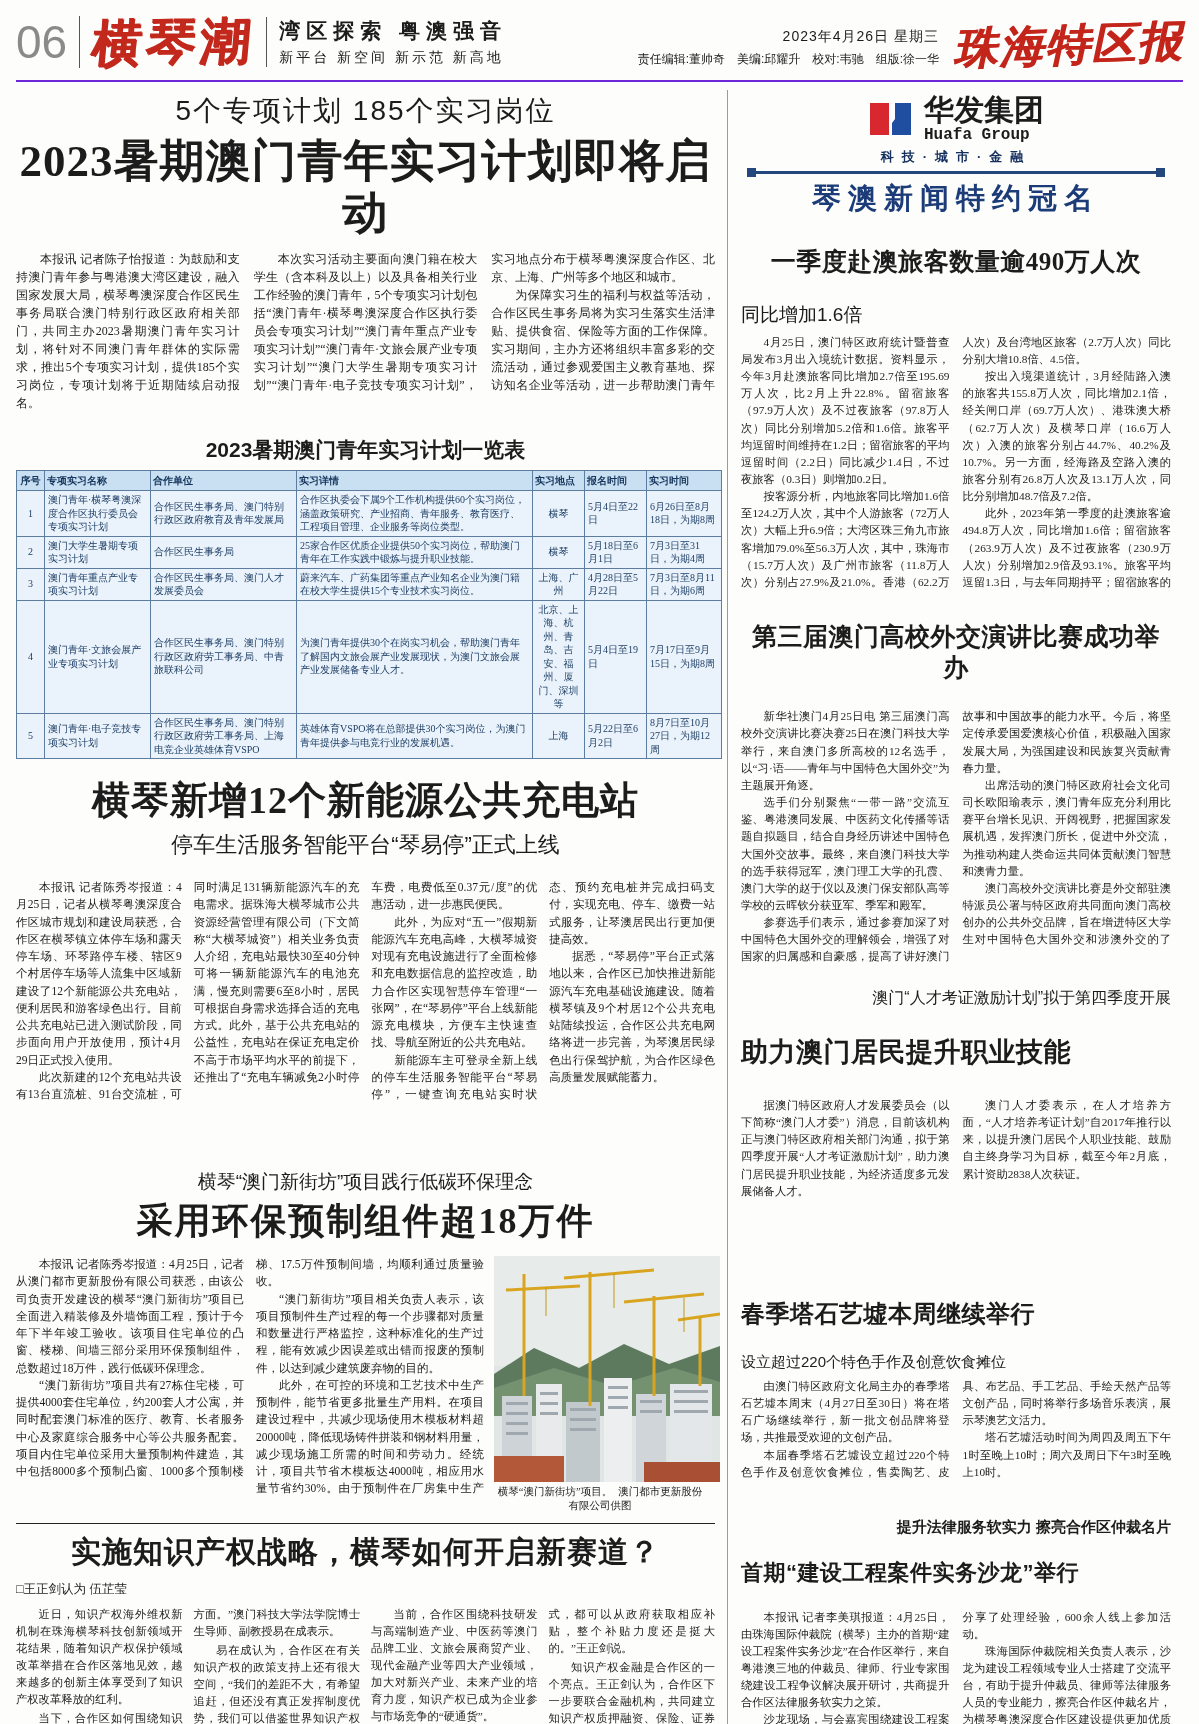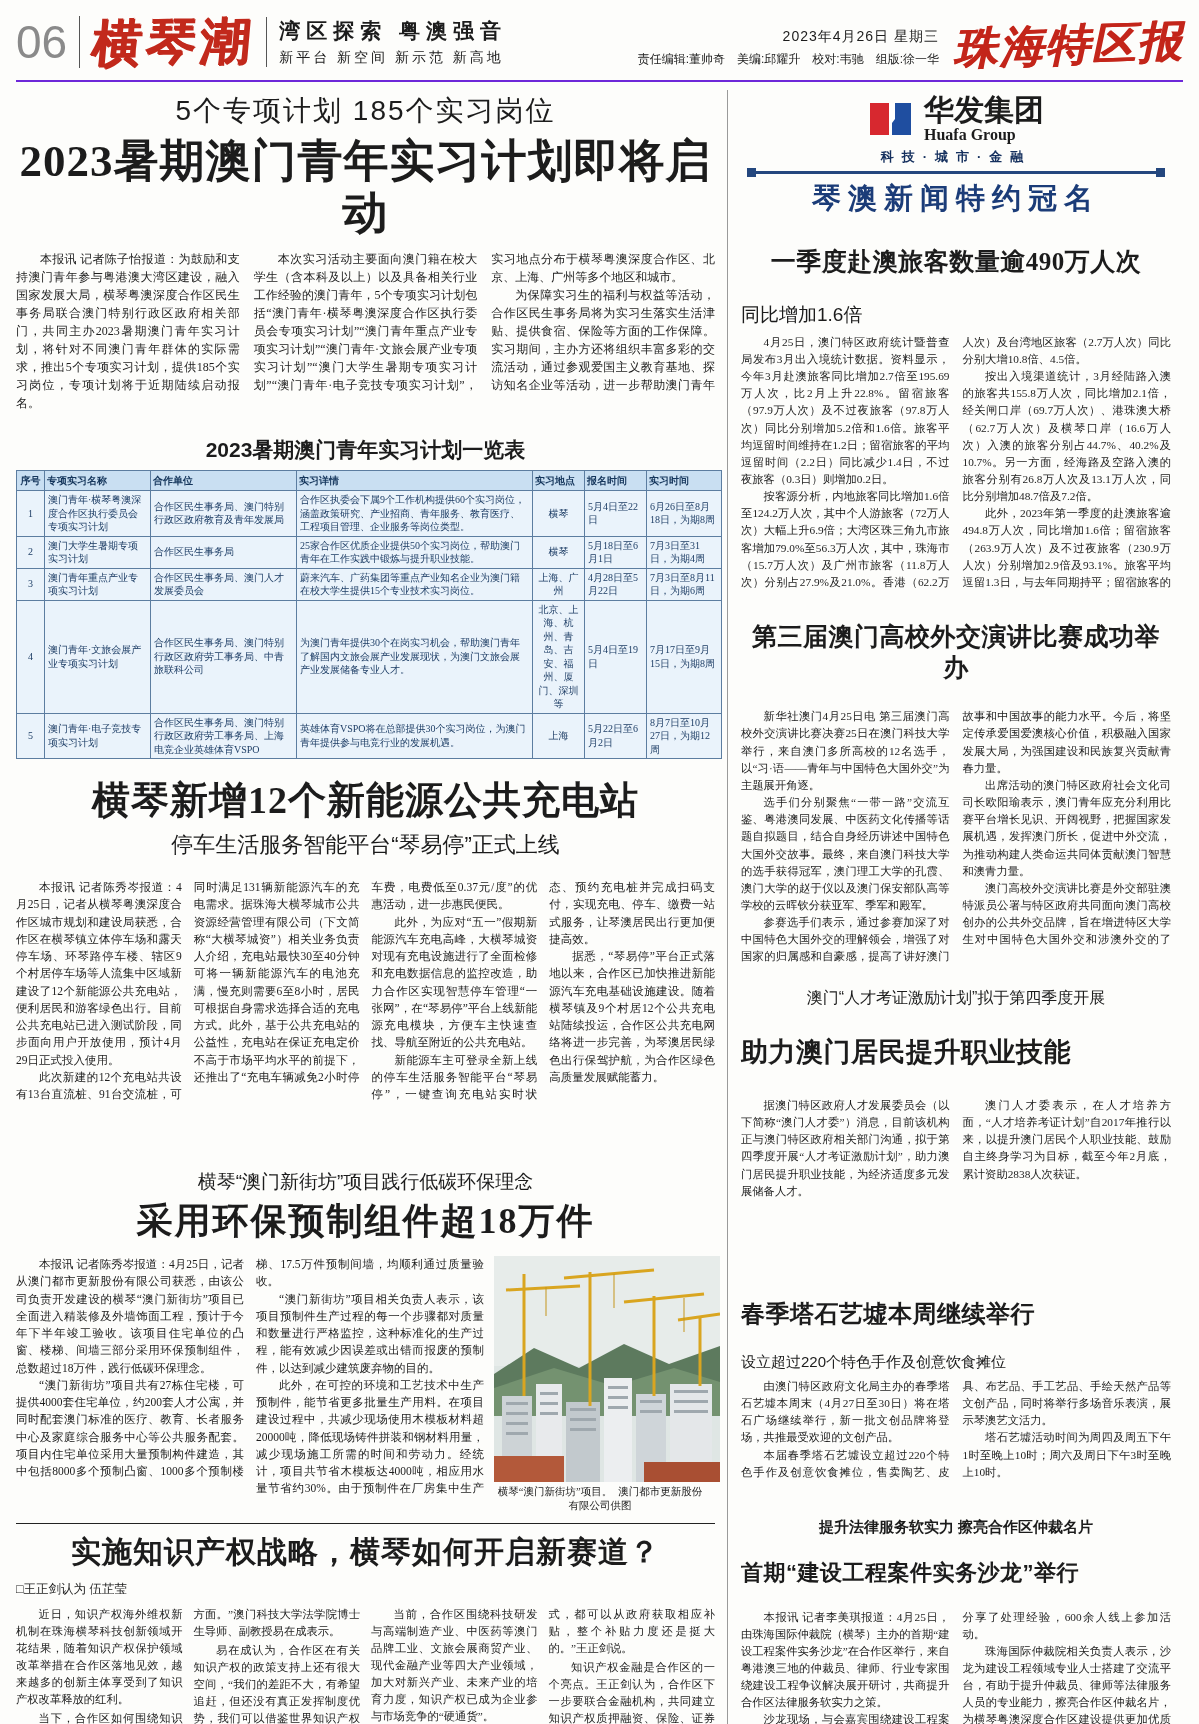--- a/index.html
+++ b/index.html
@@ -66,32 +66,32 @@
   .ipr-cols{display:flex;gap:11px;height:368px;overflow:hidden;}
   .ipr-col{flex:1;font-size:11.3px;line-height:1.5;}
   .ipr-col p{margin-bottom:2px;}
   .subhead{font-family:"Liberation Sans",sans-serif;font-weight:700;text-indent:0;margin:6px 0 4px;font-size:11.8px;}
 
   
   .ad{text-align:center;padding:4px 0 2px;}
   .ad-row{display:flex;justify-content:center;align-items:center;gap:10px;}
   .ad-names{text-align:left;}
   .ad-cn{font-family:"Liberation Sans",sans-serif;font-weight:900;font-size:30px;line-height:1.05;}
-  .ad-en{font-family:Liberation Serif, serif;font-weight:700;font-size:16px;}
+  .ad-en{font-family:Liberation Mono, monospace;font-weight:700;font-size:16px;}
   .ad-tag{font-family:"Liberation Sans",sans-serif;font-size:13px;letter-spacing:8px;color:#15305e;margin-top:4px;font-weight:700;}
   .ad-line{position:relative;height:3px;background:#24477e;margin:5px 8px;}
   .ad-line::before,.ad-line::after{content:"";position:absolute;top:-3px;width:9px;height:9px;background:#24477e;}
   .ad-line::before{left:-2px;} .ad-line::after{right:-2px;}
   .ad-banner{color:#1b3c78;font-size:29px;font-weight:900;letter-spacing:7px;margin-top:2px;}
 
   .r-art{margin-top:12px;}
   .r-hl{text-align:center;font-size:25px;font-weight:900;letter-spacing:0.5px;line-height:1.25;}
   .r-hl-sans{font-family:"Liberation Sans",sans-serif;}
   .r-sub{font-family:"Liberation Sans",sans-serif;font-size:19px;text-align:left;margin:6px 0 6px;text-indent:0;}
-  .r-kicker{font-family:"Liberation Sans",sans-serif;font-size:16px;text-align:center;margin-bottom:3px;}
+  .r-kicker{font-family:"Liberation Sans",sans-serif;font-size:16px;text-align:right;margin-bottom:3px;}
   .r-body{column-count:2;column-gap:13px;font-size:11.3px;line-height:1.52;overflow:hidden;margin-top:6px;}
   .h-r1{height:262px;} .h-r2{height:268px;} .h-r3{height:178px;} .h-r4{height:128px;} .h-r5{height:252px;}
   .r4-sub{font-family:"Liberation Sans",sans-serif;font-size:15px;margin:4px 0 0;text-indent:0;}
 </style>
 </head>
 <body>
 
 <div class="page">
 
   <header>

